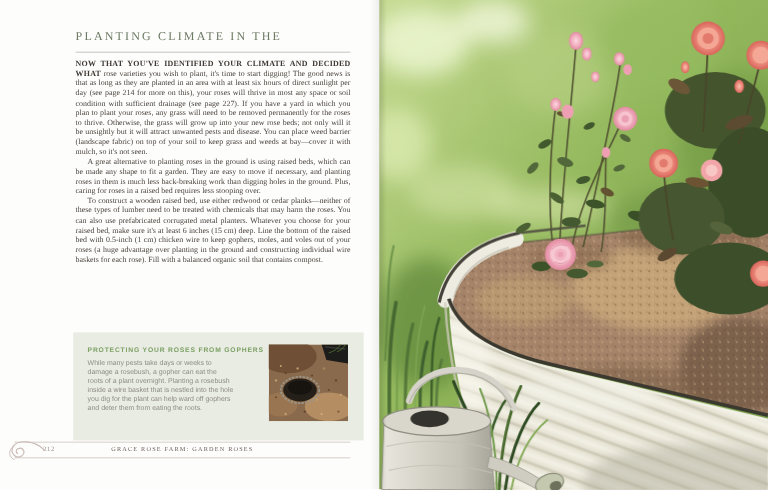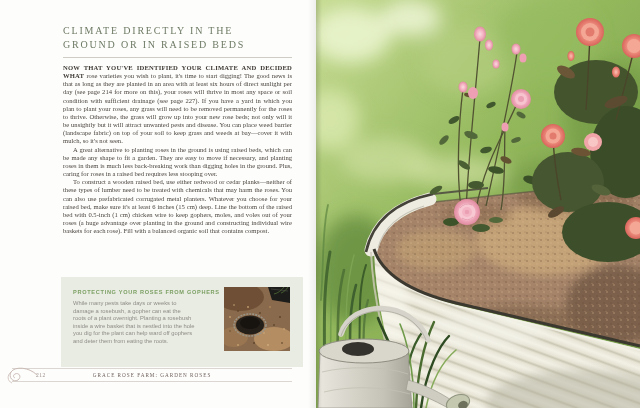--- a/index.html
+++ b/index.html
@@ -36,22 +36,21 @@
   .page-right svg{display:block;}
 </style>
 </head>
 <body>
 
 <div class="spread">
 
   <div class="page-left">
     <div class="content">
       <h1 class="title">
-        <span>CLIMATE DIRECTLY IN THE</span>
-        <span>GROUND OR IN RAISED BEDS</span>
+        <span>PLANTING CLIMATE IN THE</span>
       </h1>
       <hr class="title-rule">
       <div class="bodytext">
         <p><span class="lead">NOW THAT YOU'VE IDENTIFIED YOUR CLIMATE AND DECIDED WHAT</span><span> rose varieties you wish to plant, it's time to start digging! The good news is that as long as they are planted in an area with at least six hours of direct sunlight per day (see page 214 for more on this), your roses will thrive in most any space or soil condition with sufficient drainage (see page 227). If you have a yard in which you plan to plant your roses, any grass will need to be removed permanently for the roses to thrive. Otherwise, the grass will grow up into your new rose beds; not only will it be unsightly but it will attract unwanted pests and disease. You can place weed barrier (landscape fabric) on top of your soil to keep grass and weeds at bay—cover it with mulch, so it's not seen.</span></p>
         <p class="indent">A great alternative to planting roses in the ground is using raised beds, which can be made any shape to fit a garden. They are easy to move if necessary, and planting roses in them is much less back-breaking work than digging holes in the ground. Plus, caring for roses in a raised bed requires less stooping over.</p>
         <p class="indent">To construct a wooden raised bed, use either redwood or cedar planks—neither of these types of lumber need to be treated with chemicals that may harm the roses. You can also use prefabricated corrugated metal planters. Whatever you choose for your raised bed, make sure it's at least 6 inches (15 cm) deep. Line the bottom of the raised bed with 0.5-inch (1 cm) chicken wire to keep gophers, moles, and voles out of your roses (a huge advantage over planting in the ground and constructing individual wire baskets for each rose). Fill with a balanced organic soil that contains compost.</p>
       </div>
     </div>
 
     <div class="sidebar-box">

